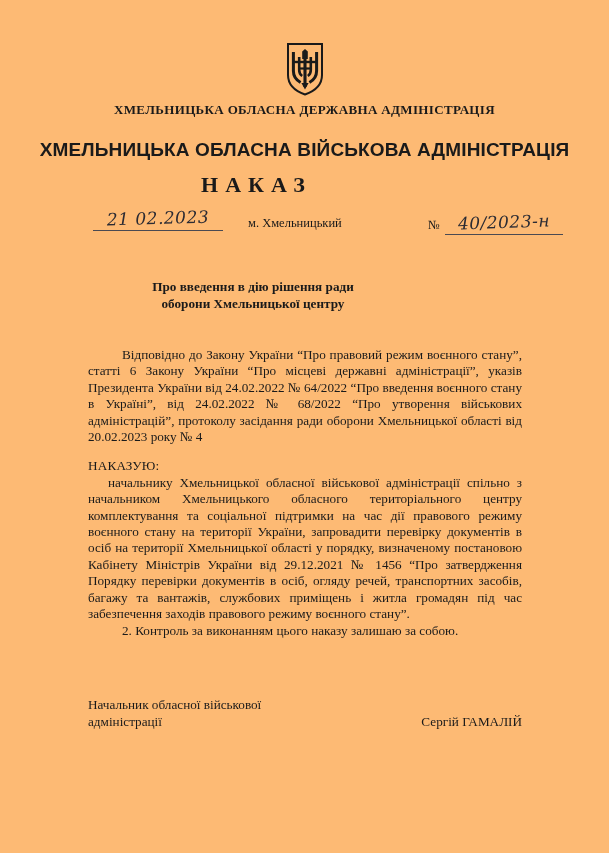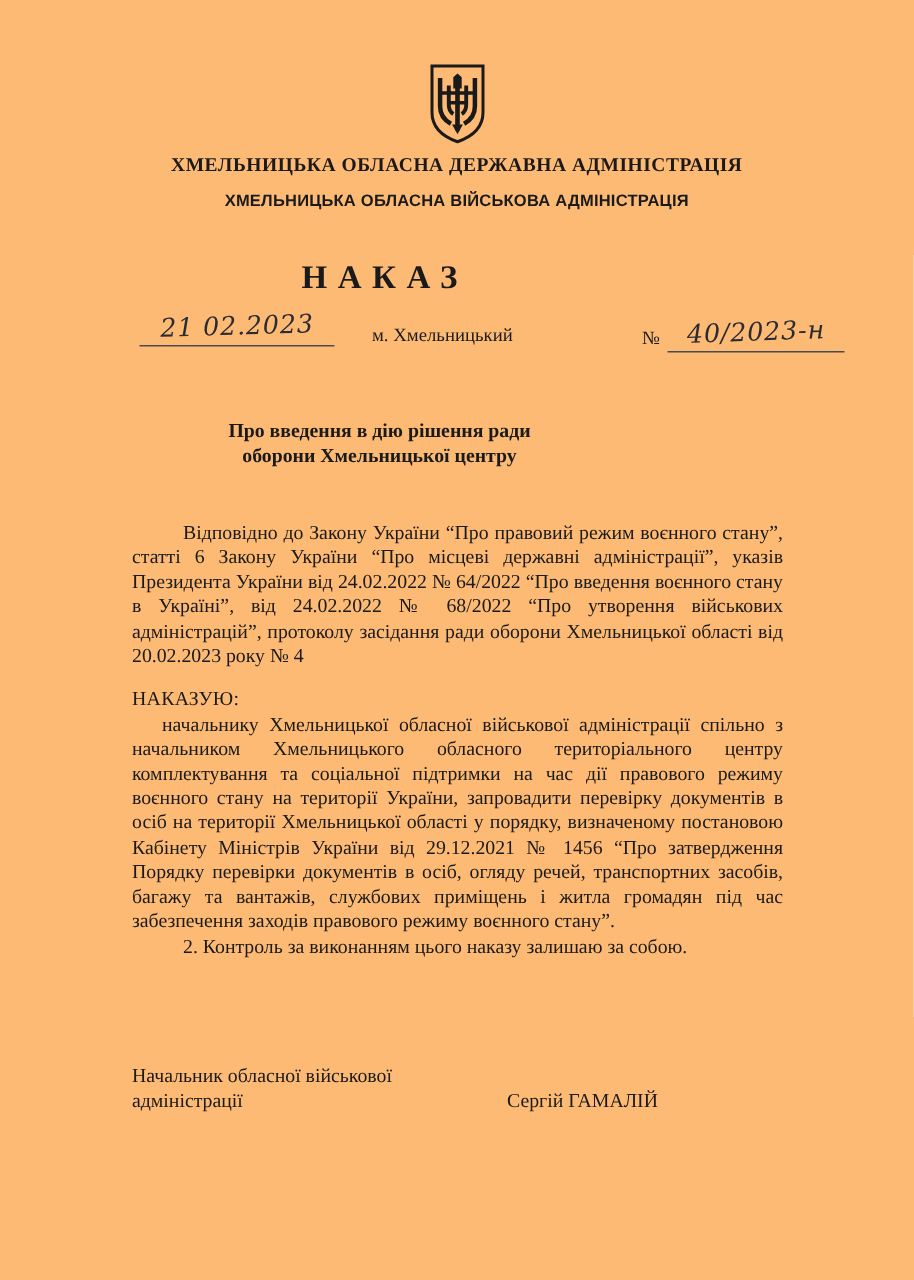--- a/index.html
+++ b/index.html
@@ -47,25 +47,25 @@
   .org-line-1 {
     font-family: "Liberation Serif", "DejaVu Serif", serif;
     font-size: 13.0px;
     font-weight: bold;
     letter-spacing: 0.35px;
     line-height: 19px;
     white-space: nowrap;
   }
   .org-line-2 {
     font-family: "Liberation Sans", "DejaVu Sans", sans-serif;
-    font-size: 11px;
+    font-size: 19px;
     font-weight: bold;
     letter-spacing: 0.15px;
     line-height: 22px;
-    margin-top: 4px;
+    margin-top: 20px;
     white-space: nowrap;
   }
 
   
   .doc-type {
     position: absolute;
     top: 172px;
     left: 0;
     width: 506px;
     text-align: center;
@@ -196,23 +196,22 @@
   .sign-block {
     position: absolute;
     top: 696px;
     left: 88px;
     width: 434px;
     font-size: 13.2px;
     line-height: 17px;
   }
   .sign-row {
     display: flex;
-    justify-content: flex-start;
+    justify-content: space-between;
     align-items: flex-start;
-    margin-top: 12px;
   }
   .sign-title {
     width: 250px;
   }
   .sign-title .l { display: block; }
   .sign-name {
     font-size: 13.2px;
     align-self: flex-end;
     padding-bottom: 0px;
     white-space: nowrap;

